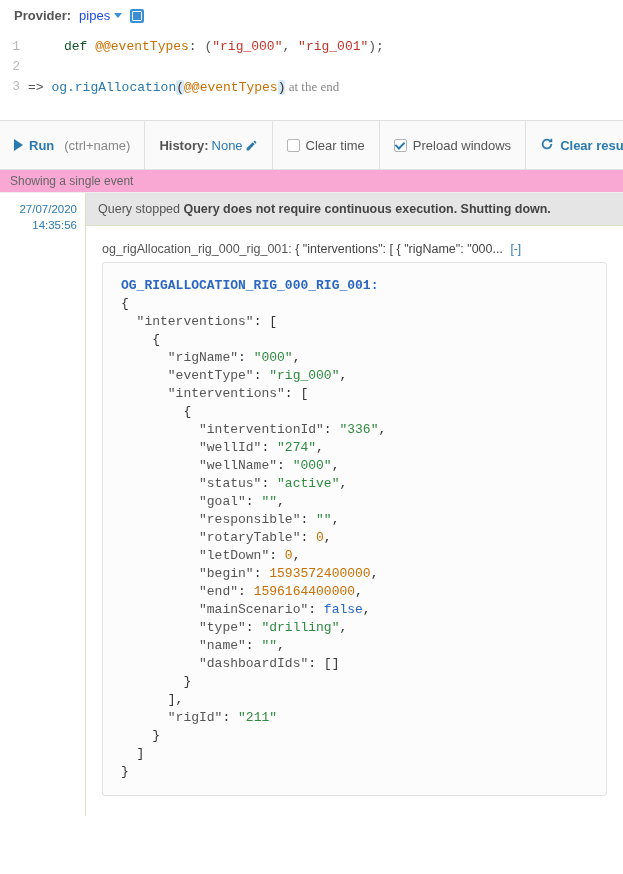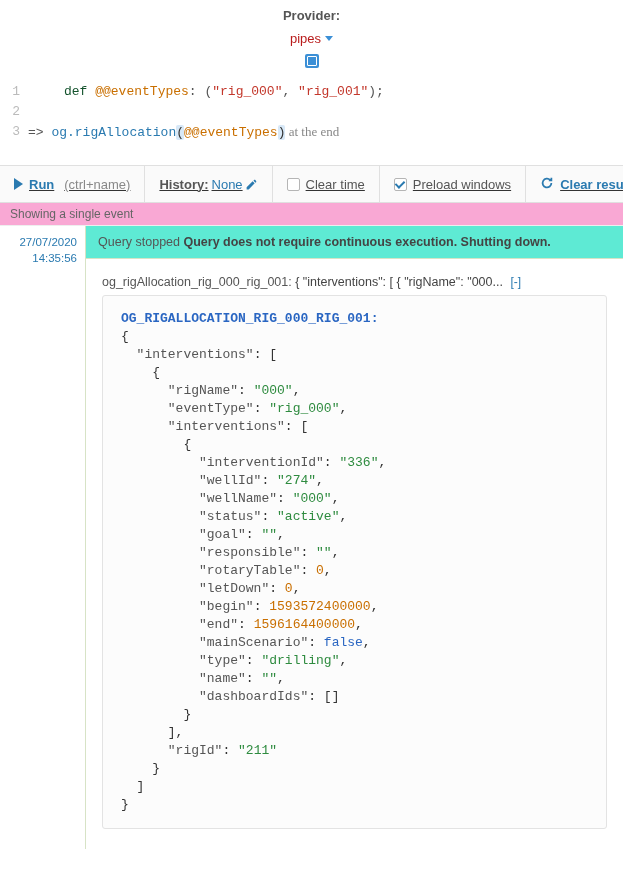--- a/index.html
+++ b/index.html
@@ -1,56 +1,56 @@
 <!DOCTYPE html>
 <html><head>
 <meta charset="utf-8">
 <style>
 * { margin: 0; padding: 0; box-sizing: border-box; }
 body { font-family: "Helvetica Neue", Helvetica, Arial, sans-serif; font-size: 13px; color: #333; background: #fff; width: 623px; }
-.provider-bar { padding: 8px 14px; display: flex; align-items: center; gap: 8px; font-size: 13px; flex-direction: column; }
+.provider-bar { padding: 8px 14px; display: flex; align-items: center; gap: 8px; font-size: 13px; }
 .provider-label { color: #555; font-weight: 600; }
-.provider-value { color: #b91c1c; cursor: pointer; display: inline-flex; align-items: center; gap: 4px; }
+.provider-value { color: #1d4ed8; cursor: pointer; display: inline-flex; align-items: center; gap: 4px; }
 .caret-down { display: inline-block; width: 0; height: 0; border-left: 4px solid transparent; border-right: 4px solid transparent; border-top: 5px solid #3b8fd6; vertical-align: middle; }
 .book-icon { width: 14px; height: 14px; background: #3b8fd6; border-radius: 2px; position: relative; }
 .book-icon::before { content: ""; position: absolute; inset: 2px; border: 1px solid #fff; border-radius: 1px; }
 
 .code-editor { padding: 6px 0 22px 0; background: #fff; font-family: Menlo, Consolas, "Courier New", monospace; font-size: 13px; line-height: 20px; }
 .code-line { display: flex; }
 .gutter { width: 28px; text-align: right; color: #bbb; padding-right: 8px; user-select: none; }
 .code-content { flex: 1; white-space: pre; }
 .tok-kw { color: #14532d; margin-left: 36px; }
 .tok-fn { color: #2a7ab0; }
 .tok-macro { color: #c96f00; }
 .tok-str { color: #c3372b; }
 .tok-op { color: #555; }
 .tok-punct { color: #555; }
 .tok-comment { color: #888; font-family: Liberation Serif, serif; }
 .paren-hl { background: #d7e8f7; border-radius: 2px; }
 
-.toolbar { display: flex; border-top: 1px solid #e0e0e0; border-bottom: 1px solid #e0e0e0; background: #fafafa; height: 38px; text-decoration: underline; }
+.toolbar { display: flex; border-top: 1px solid #e0e0e0; border-bottom: 1px solid #e0e0e0; background: #fafafa; height: 50px; }
 .tb-cell { display: flex; align-items: center; padding: 0 14px; border-right: 1px solid #e0e0e0; font-size: 13px; color: #555; white-space: nowrap; }
 .tb-cell:last-child { border-right: none; }
 .run-btn { color: #2a7ab0; font-weight: 600; cursor: pointer; gap: 6px; }
 .play-icon { display: inline-block; width: 0; height: 0; border-top: 6px solid transparent; border-bottom: 6px solid transparent; border-left: 9px solid #2a7ab0; }
 .hint { font-weight: 400; color: #888; margin-left: 4px; }
 .history-label { color: #555; font-weight: 600; }
 .history-value { color: #2a7ab0; margin-left: 3px; }
 .edit-icon svg { width: 13px; height: 13px; fill: #2a7ab0; vertical-align: -2px; margin-left: 2px; }
 .checkbox { width: 13px; height: 13px; border: 1px solid #b5b5b5; border-radius: 2px; display: inline-flex; align-items: center; justify-content: center; margin-right: 6px; background: #fff; }
 .checkbox.checked::after { content: ""; display: block; width: 4px; height: 7px; border: solid #2a7ab0; border-width: 0 2px 2px 0; transform: rotate(45deg); margin-top: -2px; }
 .clear-btn, .export-btn { color: #2a7ab0; font-weight: 600; cursor: pointer; gap: 6px; }
 .reload-icon svg { width: 14px; height: 14px; fill: none; stroke: #2a7ab0; stroke-width: 2; }
 
 .status-row { padding: 4px 10px; font-size: 12px; color: #666; border-bottom: 1px solid #eee; background: #f9a8d4; }
 
 .event-row { display: flex; }
 .event-time { width: 85px; text-align: right; padding: 8px 8px 0 0; font-size: 11.5px; color: #2a7ab0; line-height: 16px; }
 .event-body { flex: 1; border-left: 1px solid #d7e3c6; }
-.event-msg { background: #5eead4; border-bottom: 1px solid #d7e3c6; padding: 9px 12px; font-size: 12.5px; color: #555; }
+.event-msg { background: #e5e5e5; border-bottom: 1px solid #d7e3c6; padding: 9px 12px; font-size: 12.5px; color: #555; }
 .event-msg .bold { font-weight: 600; color: #444; }
 
 .result-summary { padding: 16px 16px 6px 16px; font-size: 12.5px; color: #555; }
 .result-key { color: #555; }
 .result-preview { color: #444; }
 .collapse-link { color: #2a7ab0; cursor: pointer; margin-left: 4px; font-size: 12px; }
 
 .json-block { margin: 0 16px 20px 16px; border: 1px solid #e3e3e3; border-radius: 3px; background: #fcfcfc; padding: 14px 18px; font-family: Menlo, Consolas, "Courier New", monospace; font-size: 13px; line-height: 18px; color: #333; white-space: pre; overflow-x: auto; }
 .j-key { color: #555; }
 .j-str { color: #2e8b3f; }

